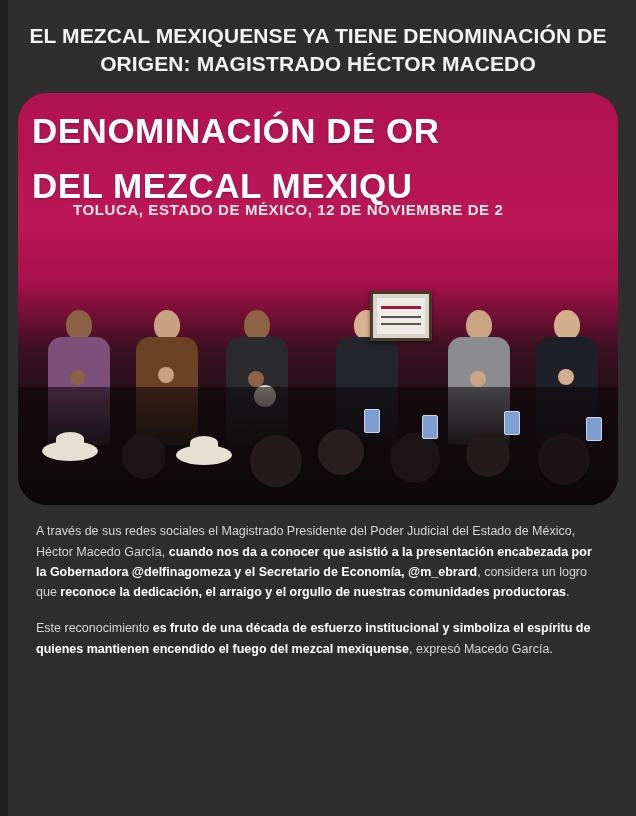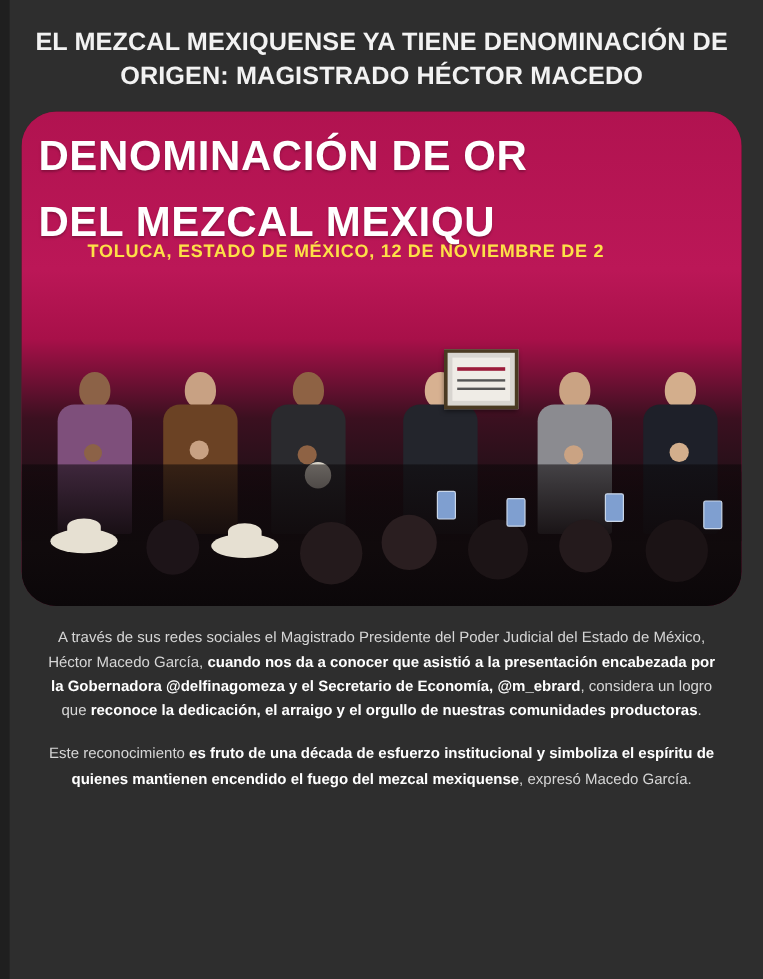--- a/index.html
+++ b/index.html
@@ -73,21 +73,21 @@
     letter-spacing: 0.5px;
     white-space: nowrap;
     text-shadow: 0 1px 2px rgba(0,0,0,.25);
   }
   .banner-text1 { top: 18px; font-size: 35px; }
   .banner-text2 { top: 73px; font-size: 35px; }
   .banner-text3 {
     position: absolute;
     left: 55px;
     top: 108px;
-    color: #fde047;
+    color: #e5e5e5;
     font-weight: bold;
     font-size: 15px;
     letter-spacing: 0.6px;
     white-space: nowrap;
     font-family: "Liberation Sans", sans-serif;
   }
   .stage-floor {
     position: absolute;
     left: 0; right: 0;
     top: 300px;
@@ -160,21 +160,21 @@
     background: #e6e0d2;
     border-radius: 50% 50% 0 0;
   }
   
   .body-copy {
     padding: 16px 18px 26px 18px;
     font-size: 12.5px;
     line-height: 1.62;
     color: #d6d6d6;
   }
-  .body-copy p { margin: 0 0 16px 0; text-align: center; }
+  .body-copy p { margin: 0 0 16px 0; }
   .body-copy p:last-child { margin-bottom: 17px; }
   .body-copy b { color: #ffffff; font-weight: bold; }
 </style>
 </head>
 <body>
 
 <div class="page">
   <div class="left-rail"></div>
 
   <div class="article">

